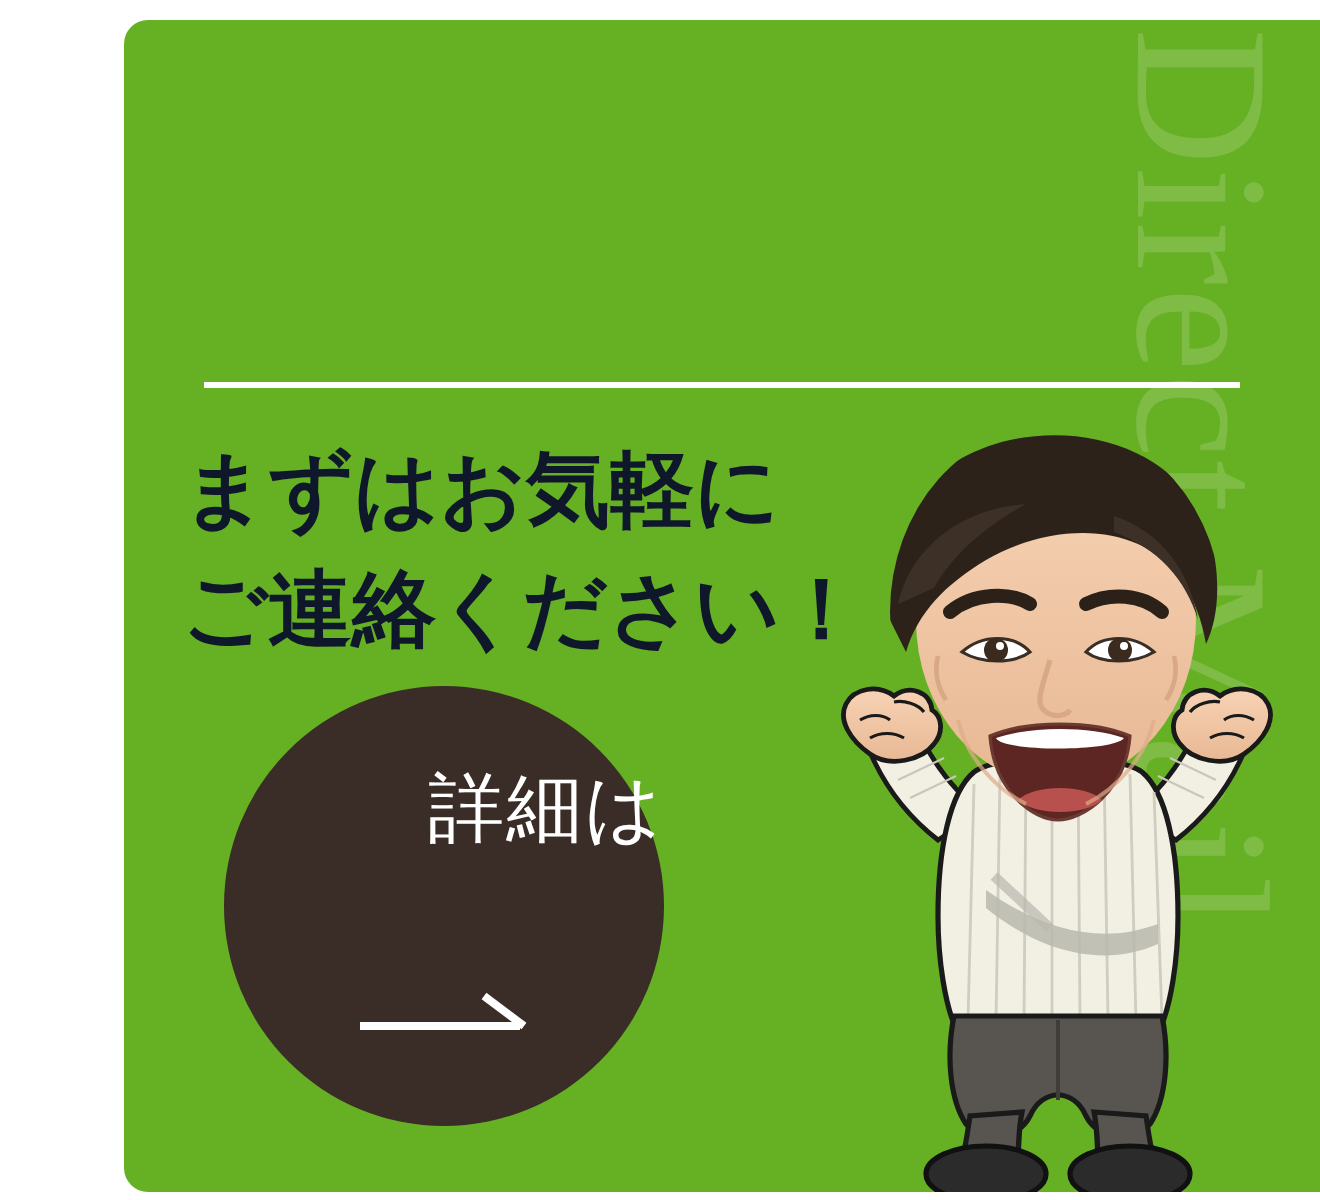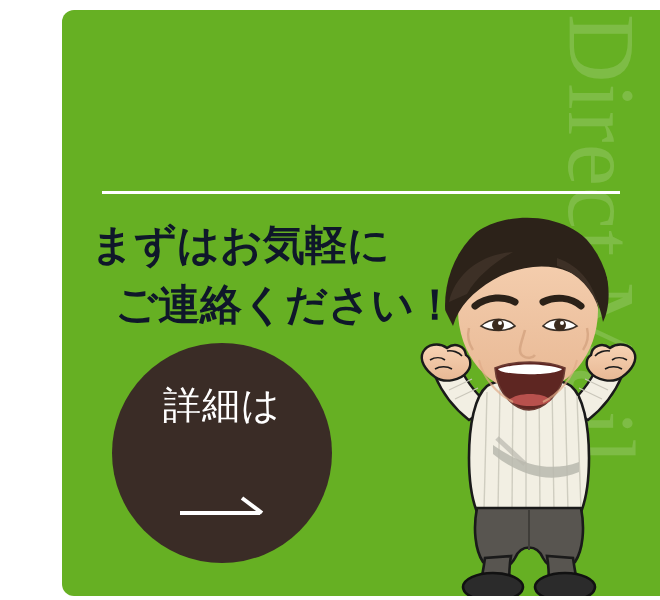--- a/index.html
+++ b/index.html
@@ -64,35 +64,35 @@
   #subcopy{
     position:absolute;
     left:29px; top:205px;
     color:#0f172a;
     font-size:42px;
     line-height:1.42;
     font-weight:bold;
     z-index:6;
   }
   #subcopy .s1{display:block;}
-  #subcopy .s2{display:block;margin-left:24px;}
+  #subcopy .s2{display:block;}
   
   #cta{
     position:absolute;
     left:50px; top:333px;
     width:220px; height:220px;
     border-radius:50%;
     background:#3a2c26;
     z-index:7;
     cursor:pointer;
   }
   #cta .ctatxt{
     position:absolute;
     left:0; top:36px; width:220px;
-    text-align:center;
+    text-align:right;
     color:#ffffff;
     font-size:38px;
     line-height:1.42;
     letter-spacing:1px;
   }
   #cta .ctatxt span{display:block;}
   #cta .arrow{
     position:absolute;
     left:50%; top:152px;
     transform:translateX(-50%);

